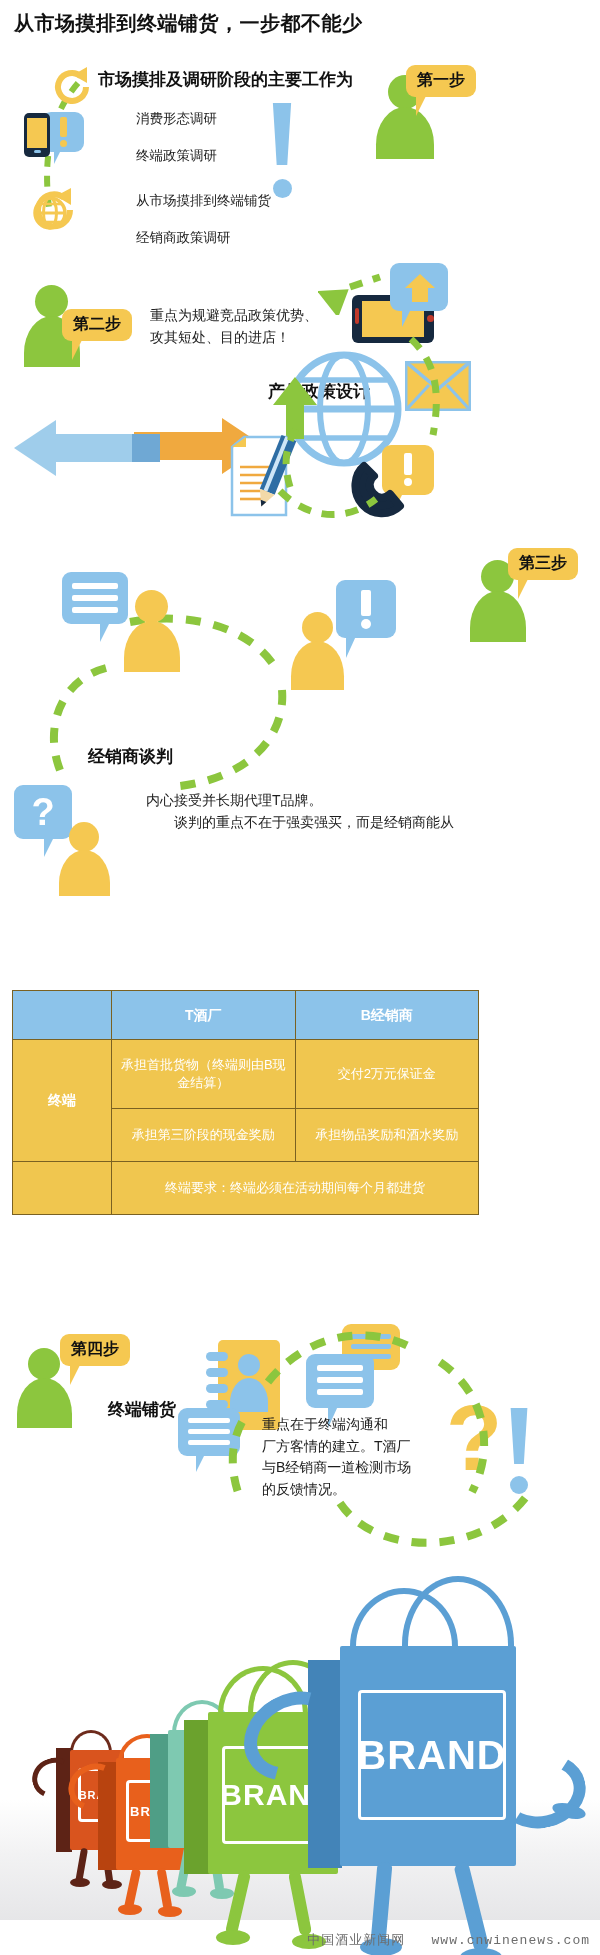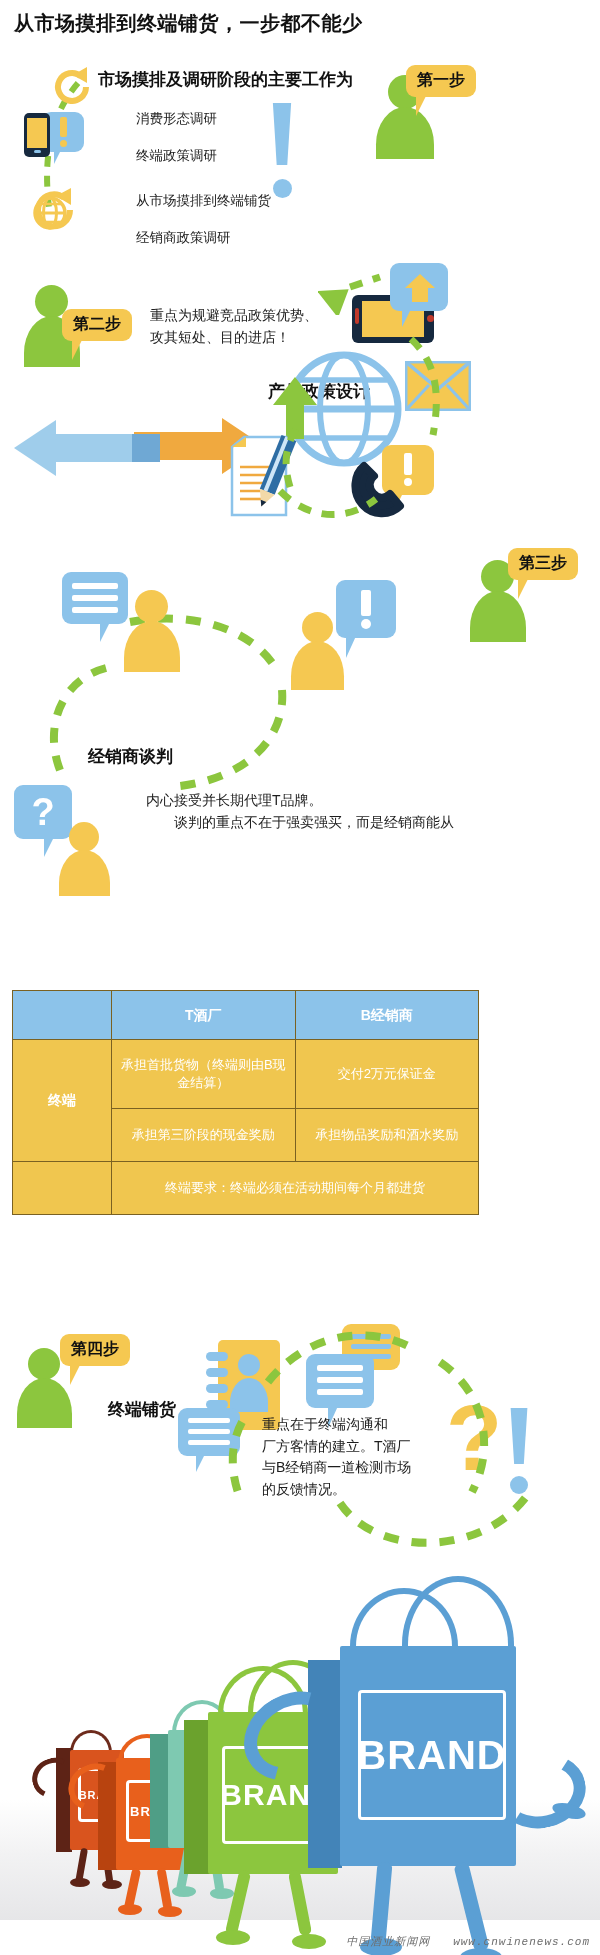--- a/index.html
+++ b/index.html
@@ -56,23 +56,22 @@
   .tbl .hd.blank{background:#8cc3ea;}
   .tbl .cell{background:#f0c64f;}
   .tbl .rowlab{background:#f0c64f;font-weight:bold;font-size:14px;width:86px;}
 
   
   .dash{position:absolute;pointer-events:none;}
 
   
   .footer{
     position:absolute;right:10px;bottom:6px;
-    font-size:11px;color:#6d6d6d;letter-spacing:1px;
+    font-size:13px;color:#6d6d6d;letter-spacing:1px;
     font-family:"Liberation Mono","DejaVu Sans Mono",monospace;
-    font-style:italic;
   }
   .footer .cn{font-family:"Liberation Sans","DejaVu Sans",sans-serif;letter-spacing:1px;}
 
   
   .bagscene{position:absolute;left:0;top:1490px;width:600px;height:430px;}
   .bag{position:absolute;margin-left:32px;}
   .bag .face{position:absolute;border-radius:2px;}
   .bag .side{position:absolute;}
   .bag .plate{position:absolute;border:3px solid #fff;border-radius:4px;
     color:#fff;font-weight:bold;display:flex;align-items:center;justify-content:center;

